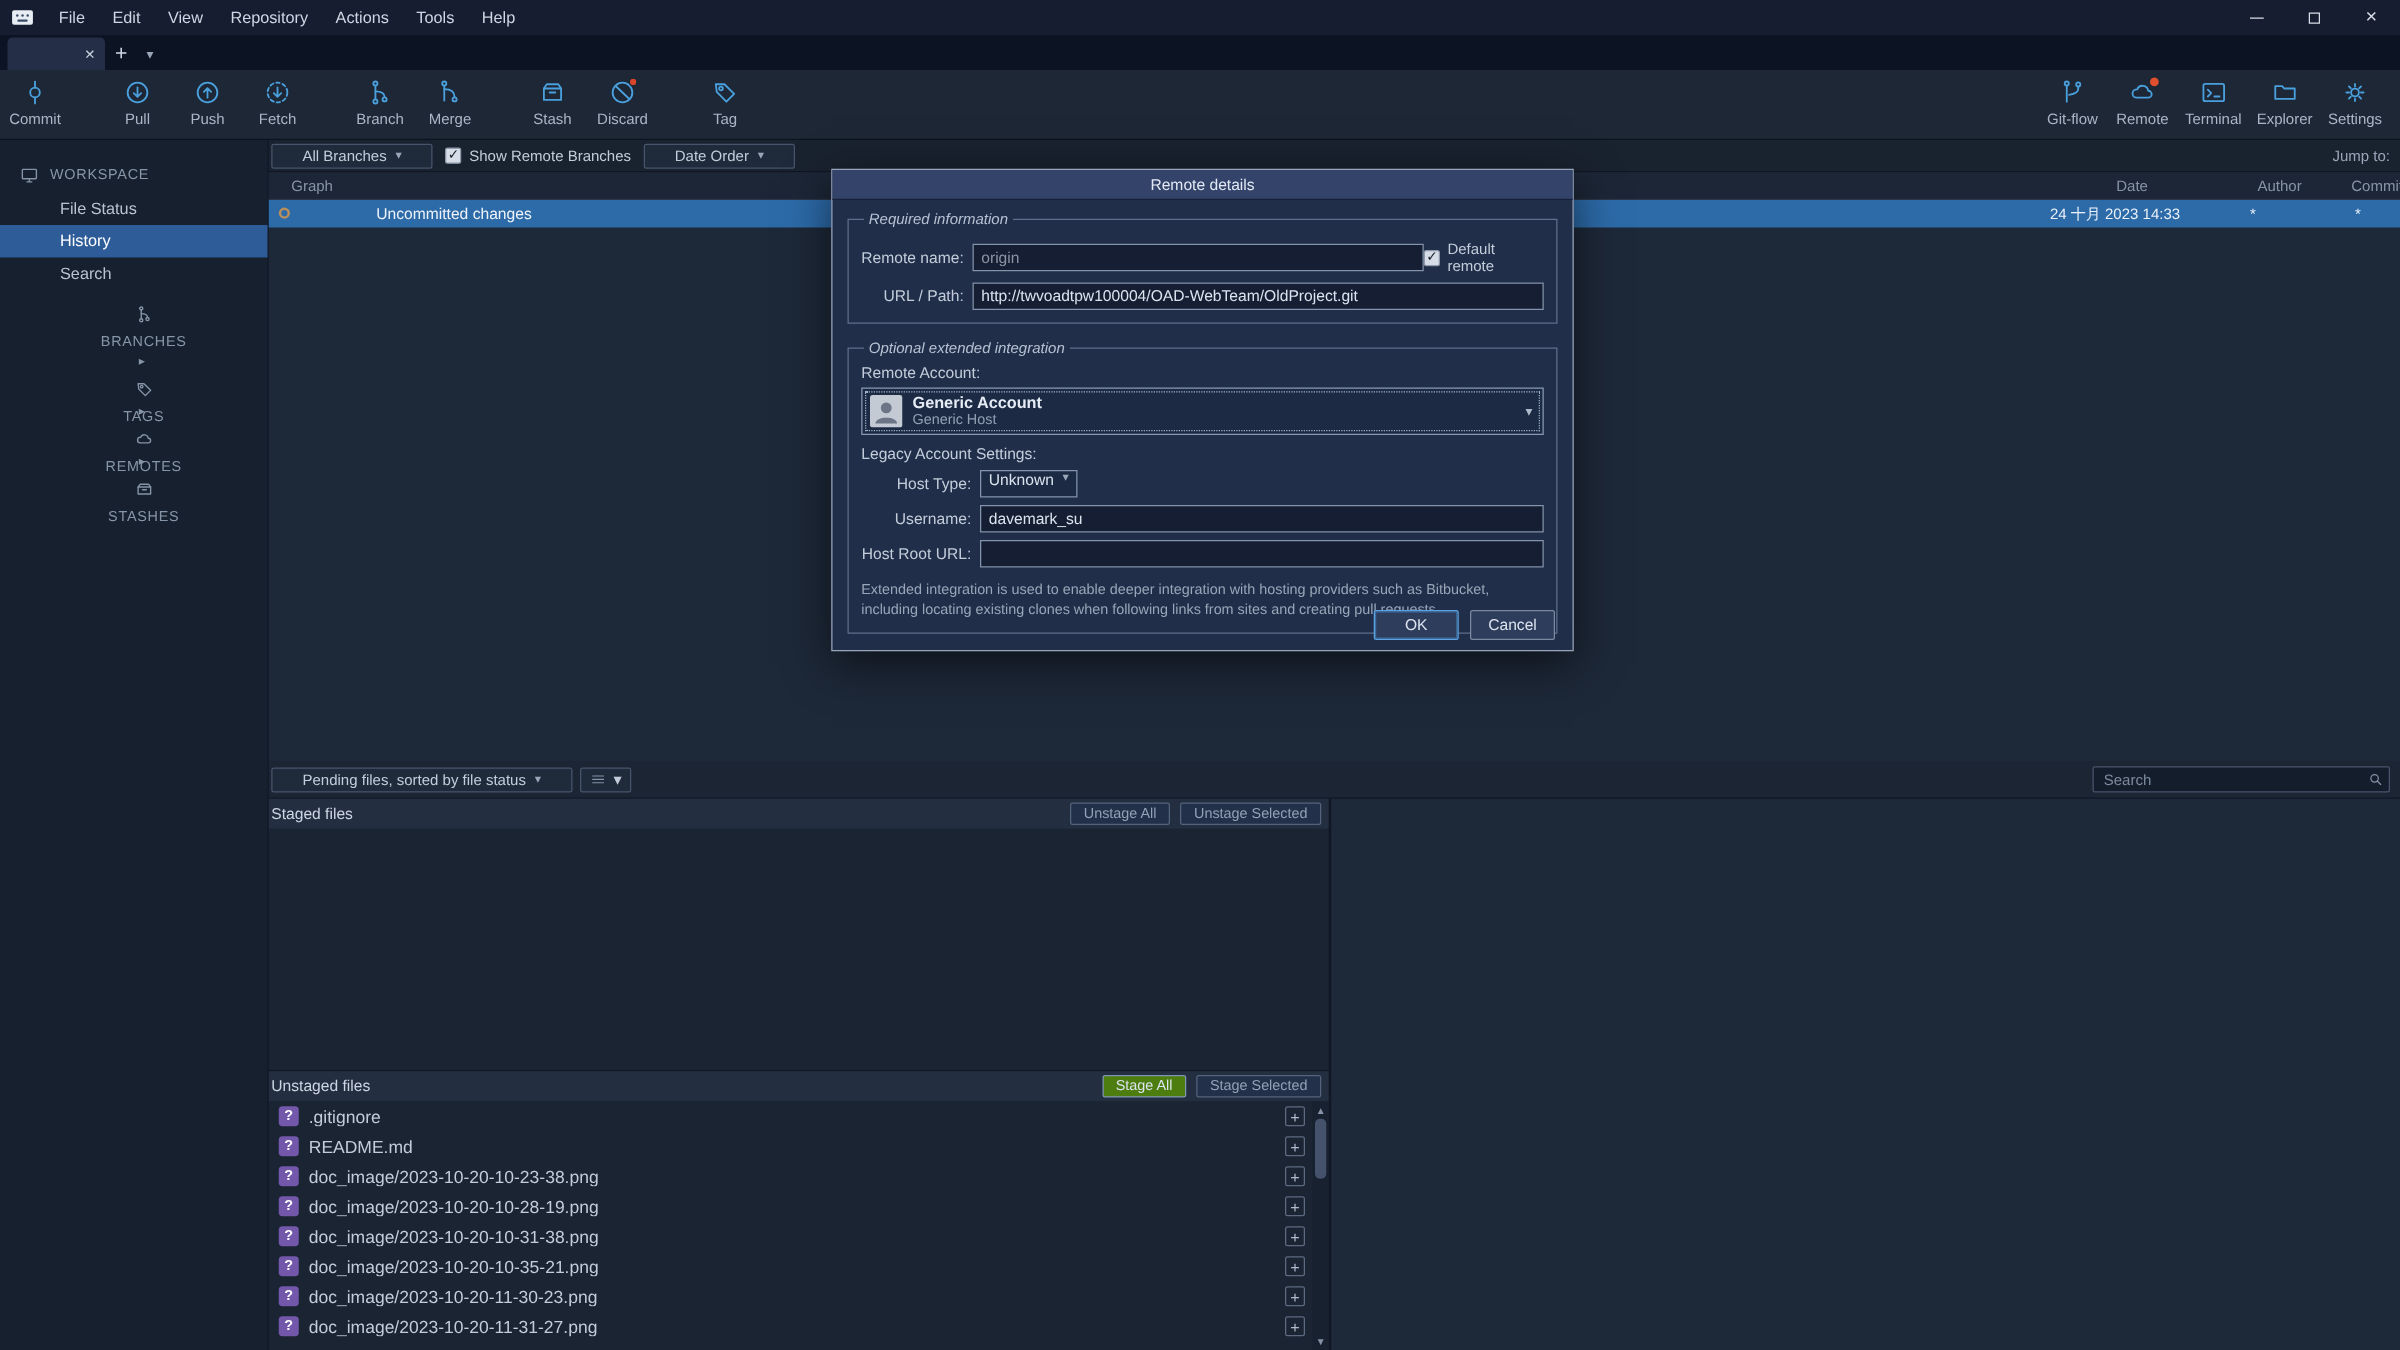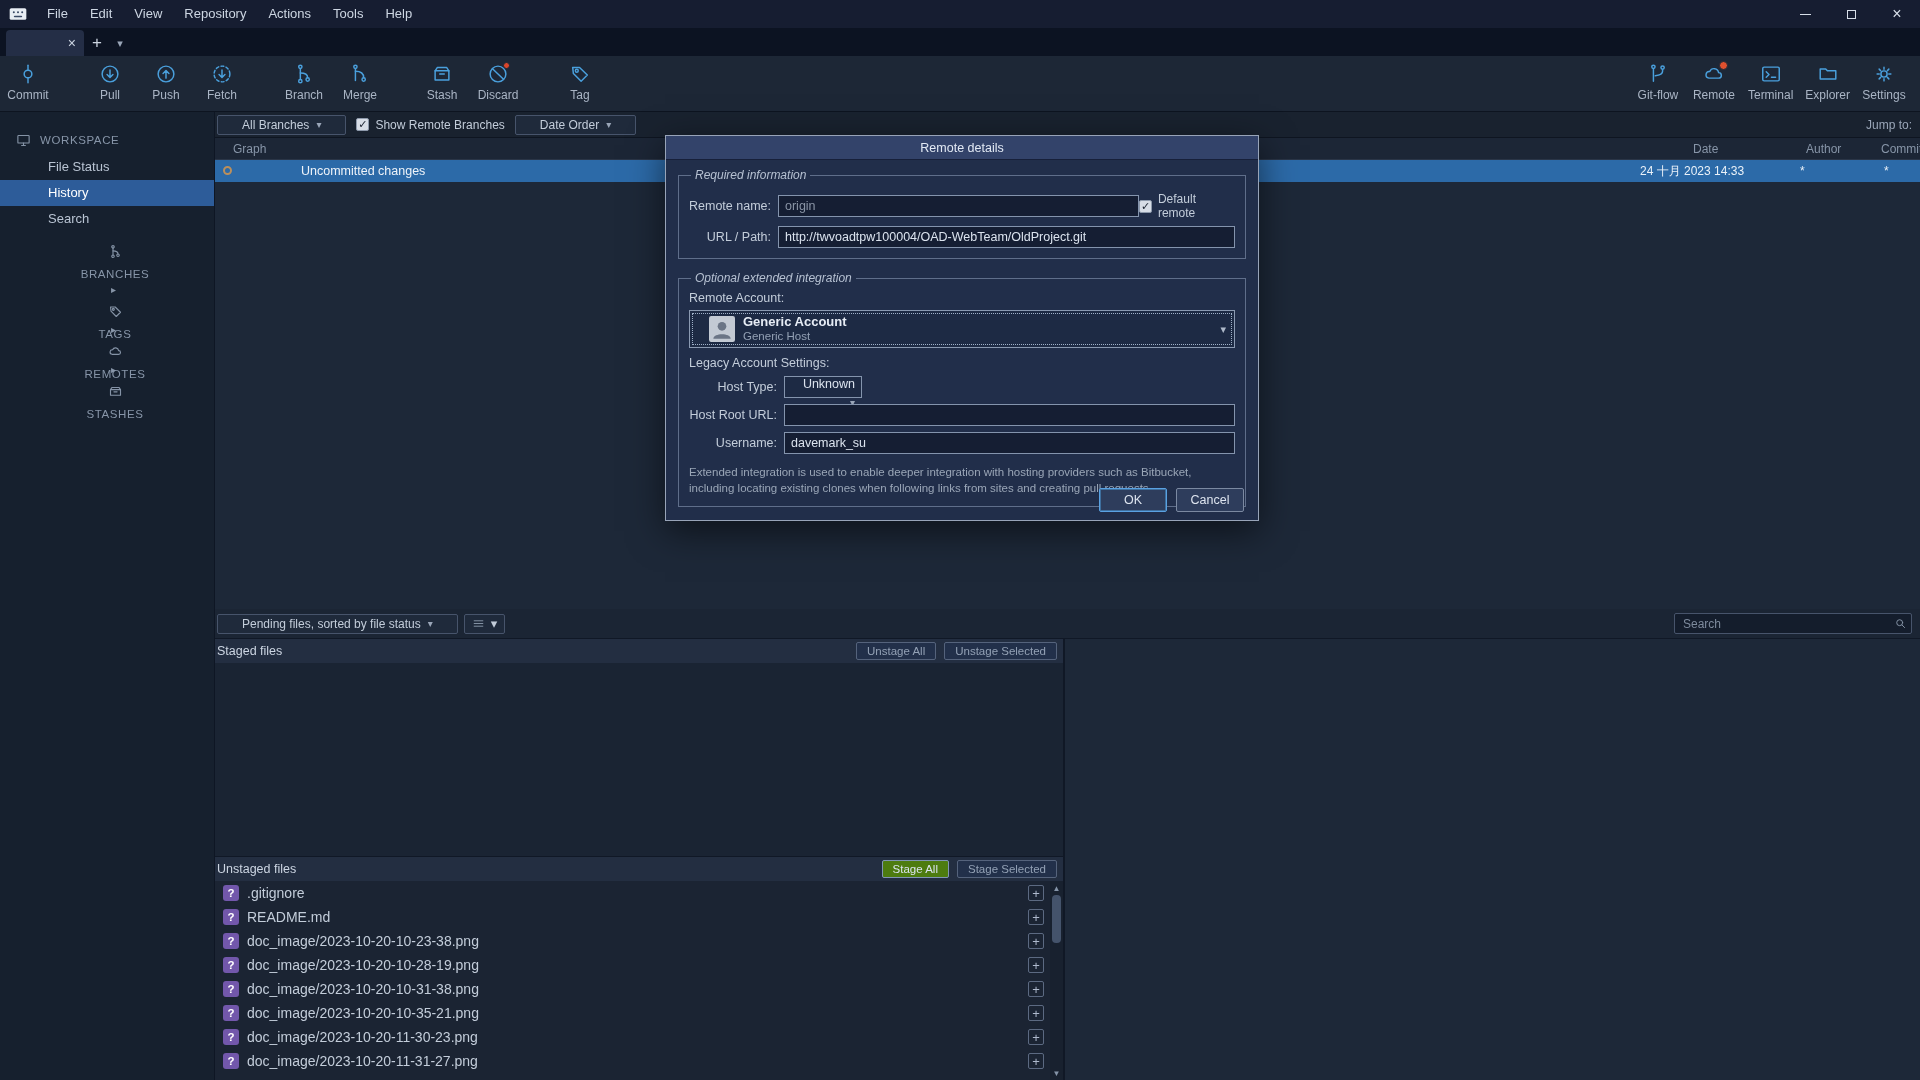--- a/index.html
+++ b/index.html
@@ -138,29 +138,29 @@
   .flbl { width:82px; text-align:right; margin-right:7px; font-size:12.5px; color:#c3cdda; flex:none; }
   .flbl2 { width:88px; text-align:right; margin-right:7px; font-size:12.5px; color:#c3cdda; flex:none; }
   .dlg-input { height:22px; background:#151e33; border:1px solid #8494ad; color:#dbe3ee;
     font-size:12.5px; padding:0 6px; outline:none; font-family:inherit; }
   .in-remote-name { width:368px; color:#8a95a6; }
   .in-url { flex:1; }
   .in-flex { flex:1; }
   .dlg-cb-cluster { margin-left:auto; display:flex; align-items:center; gap:6px; }
   .section-label { font-size:12.5px; color:#c3cdda; margin-top:8px; }
   .account-combo { margin-top:5px; height:38px; border:1px solid #8b9ab2; background:#1d2a44;
-    display:flex; align-items:center; gap:8px; padding:0 8px 0 19px;
+    display:flex; align-items:center; gap:8px; padding:0 8px 0 6px;
     outline:1px dotted #9fb0c8; outline-offset:-4px; }
   .avatar { width:26px; height:26px; flex:none; }
   .acc-text { display:flex; flex-direction:column; line-height:1.2; }
   .acc-name { font-size:13px; font-weight:bold; color:#e6ecf5; }
   .acc-host { font-size:11.5px; color:#93a0b4; }
   .combo-dd { margin-left:auto; color:#aeb9ca; font-size:11px; }
   .host-select { width:78px; height:22px; background:#1d2a44; border:1px solid #8494ad;
-    display:flex; align-items:flex-end; padding:0 6px; gap:6px; font-size:12.5px; color:#dbe3ee;flex-direction:column; }
+    display:flex; align-items:flex-start; padding:0 6px; gap:6px; font-size:12.5px; color:#dbe3ee; }
   .host-select .dd { margin-left:auto; font-size:10px; color:#9aa6b8; }
   .help-text { margin-top:10px; font-size:11.5px; color:#9aa6b7; line-height:1.4; }
   .dlg-buttons { position:absolute; right:14px; bottom:10px; display:flex; gap:9px; }
   .dlg-btn { min-width:68px; height:24px; background:#2e3d5c; border:1px solid #7b89a1; border-radius:2px;
     color:#dde4ef; font-size:12.5px; display:flex; align-items:center; justify-content:center; cursor:default; }
   .dlg-btn.primary { border-color:#5aa2e2; box-shadow:0 0 0 1px #3e6f9e inset; }
 </style>
 </head>
 <body>
 
@@ -577,26 +577,26 @@
       <div class="section-label">Legacy Account Settings:</div>
 
       <div class="frow">
         <span class="flbl2">Host Type:</span>
         <div class="host-select">
           <span>Unknown</span>
           <span class="dd">▾</span>
         </div>
       </div>
       <div class="frow">
+        <span class="flbl2">Username:</span>
+        <input class="dlg-input in-flex" type="text" value="davemark_su" style="">
+      </div>
+      <div class="frow">
         <span class="flbl2">Host Root URL:</span>
         <input class="dlg-input in-flex" type="text" style="">
-      </div>
-      <div class="frow">
-        <span class="flbl2">Username:</span>
-        <input class="dlg-input in-flex" type="text" value="davemark_su" style="">
       </div>
 
       <p class="help-text">Extended integration is used to enable deeper integration with hosting providers such as Bitbucket, including locating existing clones when following links from sites and creating pull requests.</p>
     </fieldset>
 
     <div class="dlg-buttons">
       <span class="dlg-btn primary">OK</span>
       <span class="dlg-btn">Cancel</span>
     </div>
   </div>

